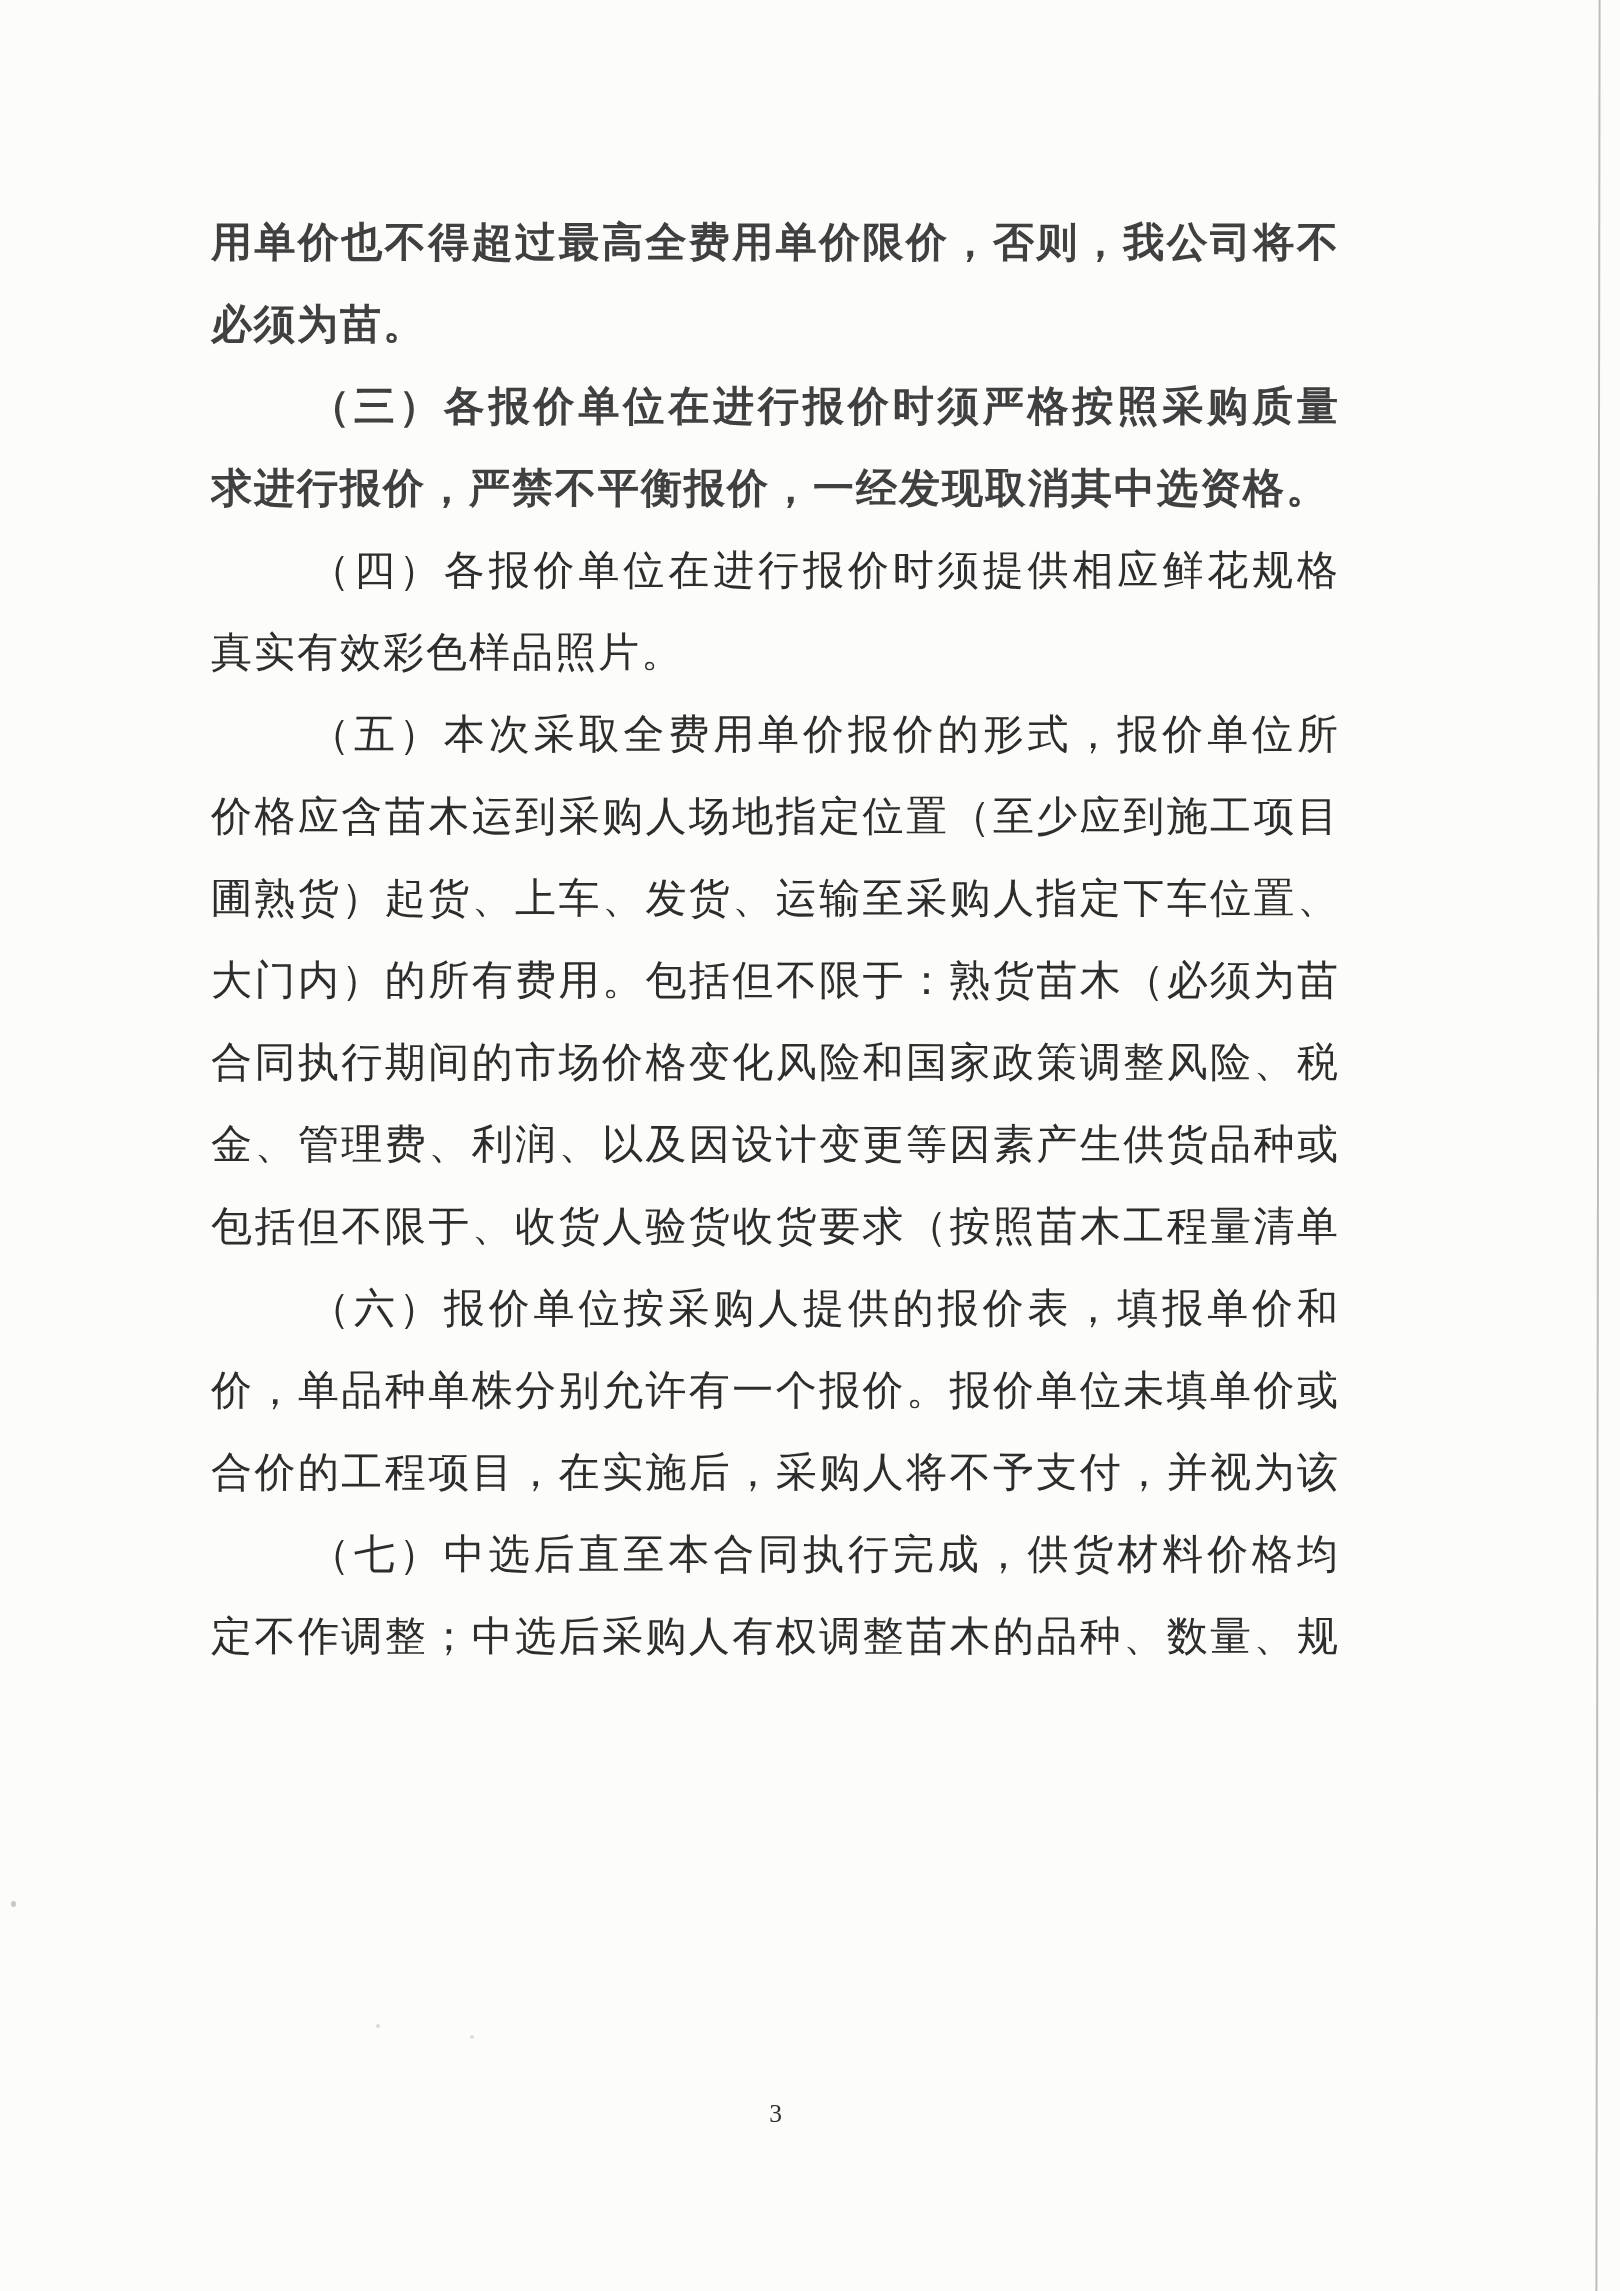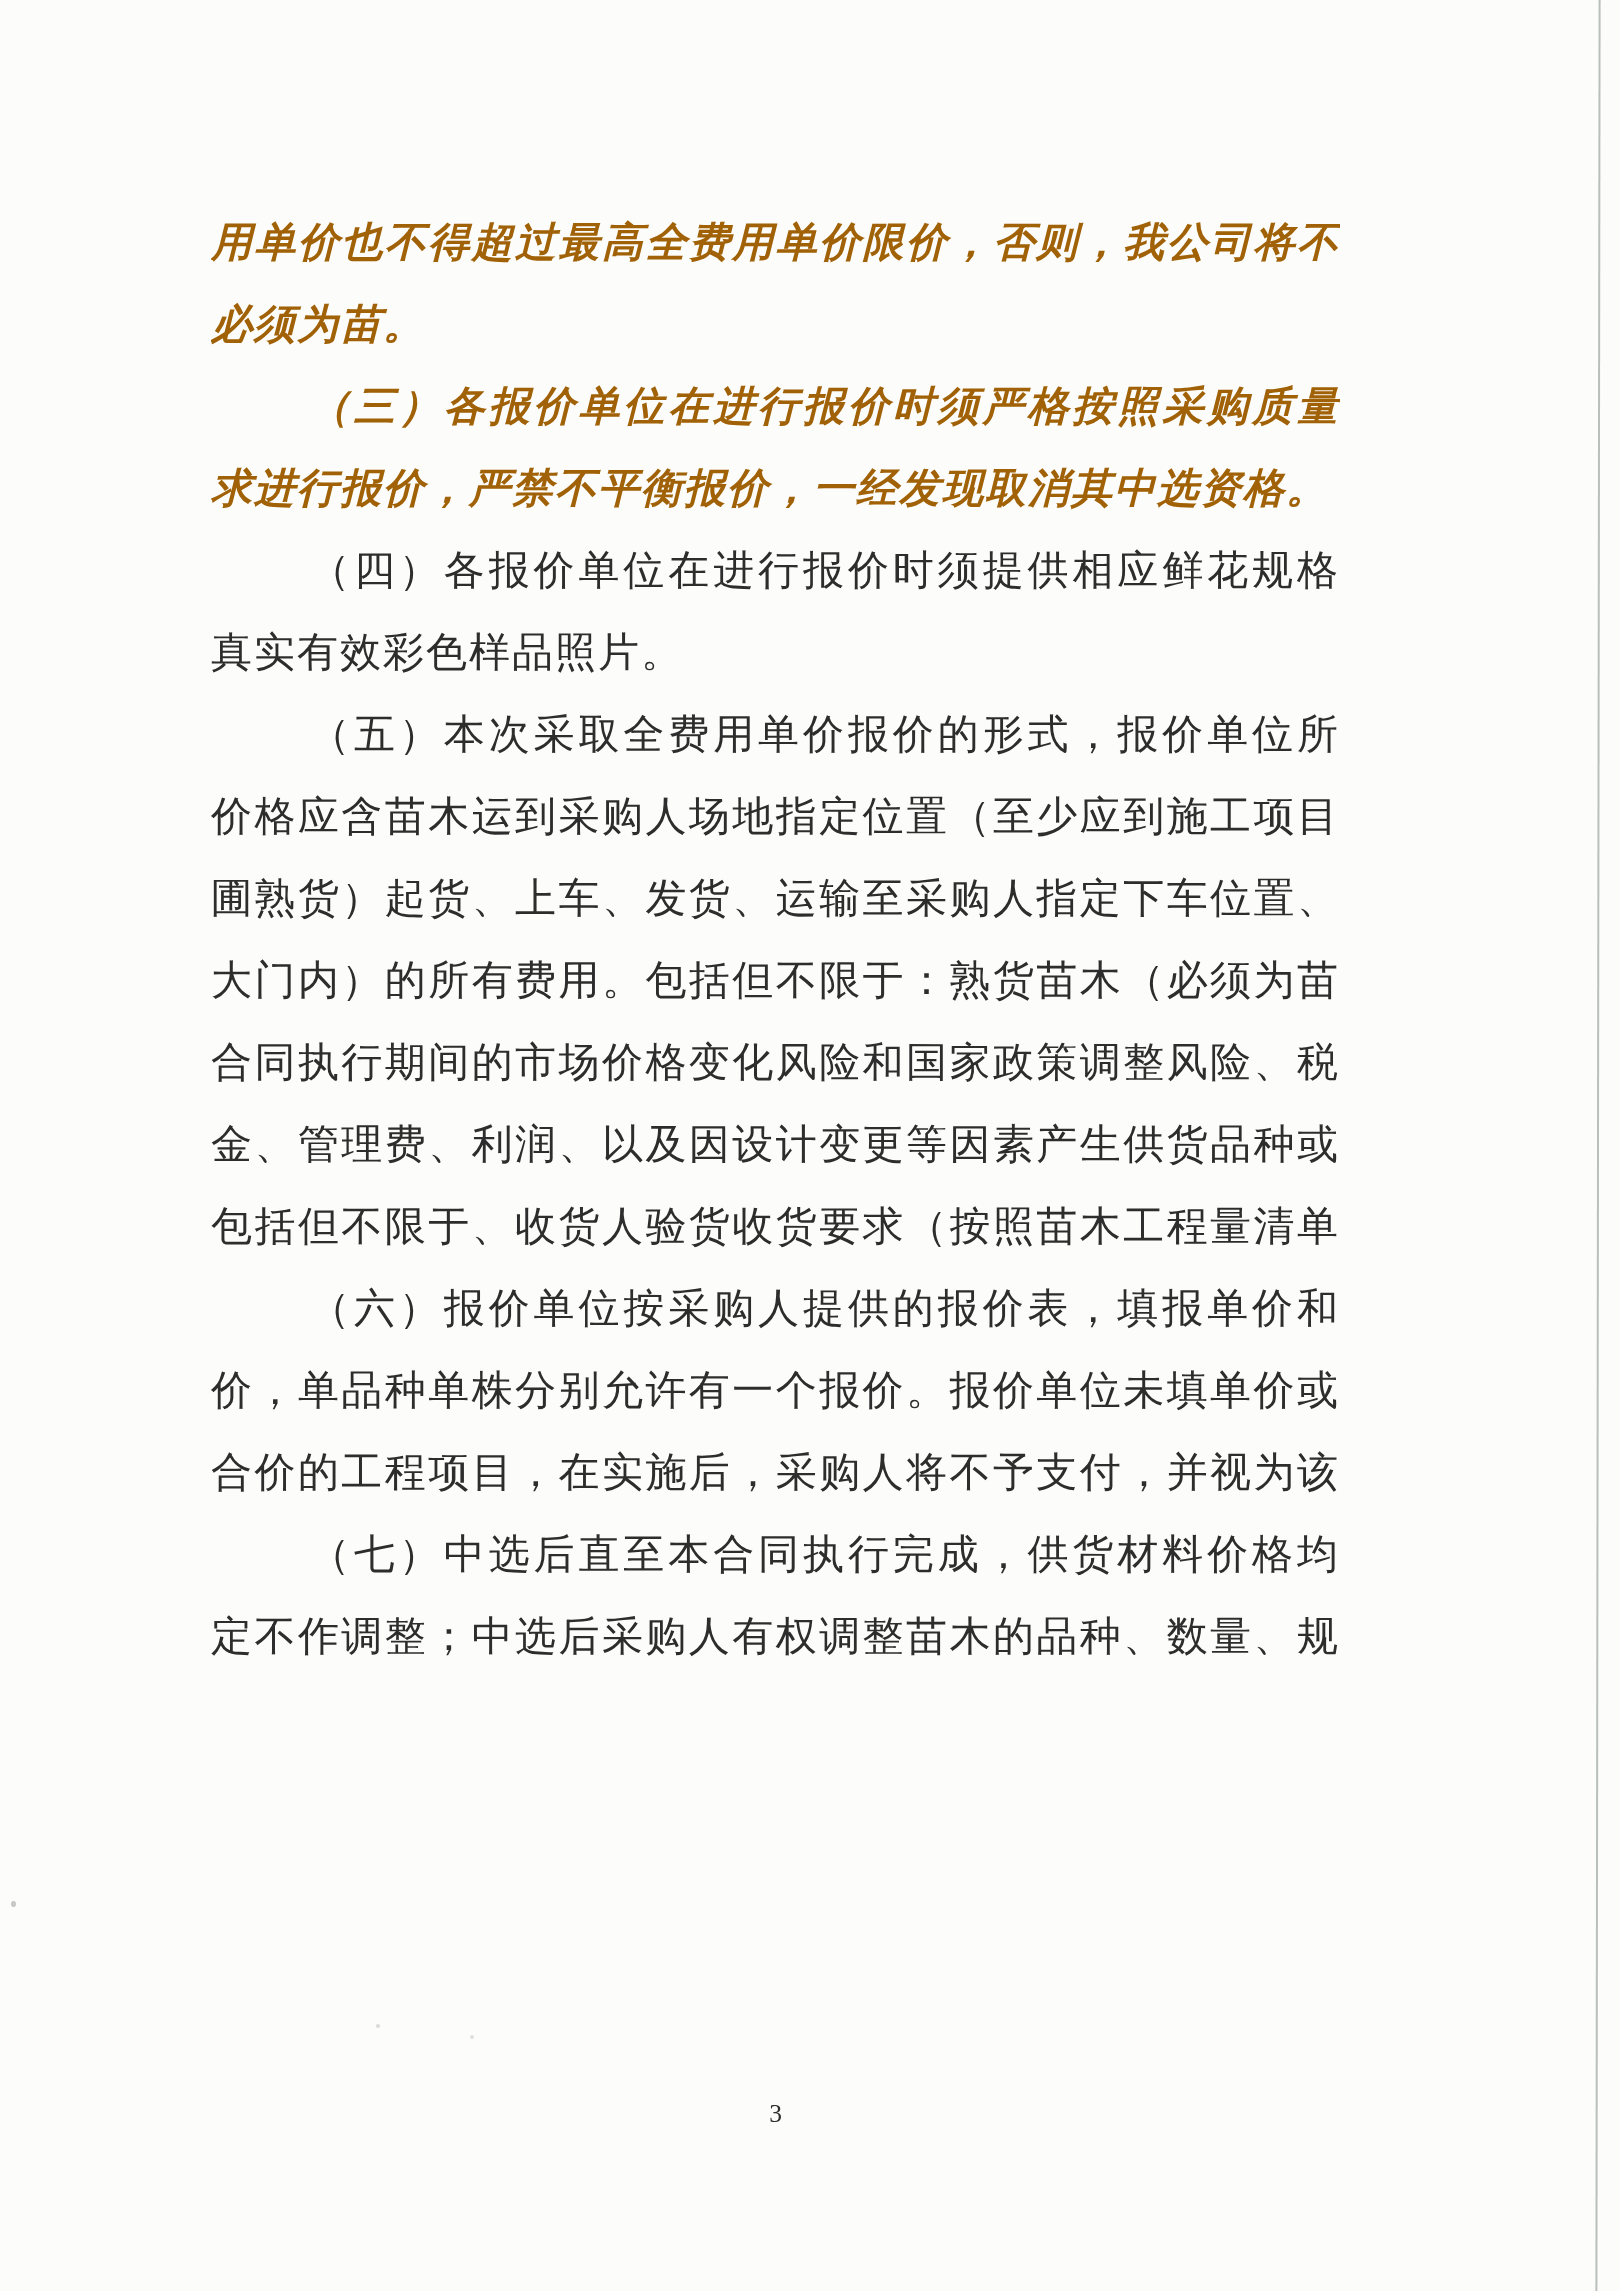--- a/index.html
+++ b/index.html
@@ -55,22 +55,21 @@
   }
   .line.last {
     text-align: left;
     text-align-last: left;
   }
   .line.indent {
     text-indent: 98px;
   }
   .para.bold .line {
     font-weight: 700;
-    color: #a16207;
-    font-style: italic;
+    color: #404040;
   }
   .page-number {
     position: absolute;
     top: 2098px;
     left: 211px;
     width: 1129px;
     text-align: center;
     font-size: 25.5px;
     line-height: 31px;
     color: #2d2d2d;

